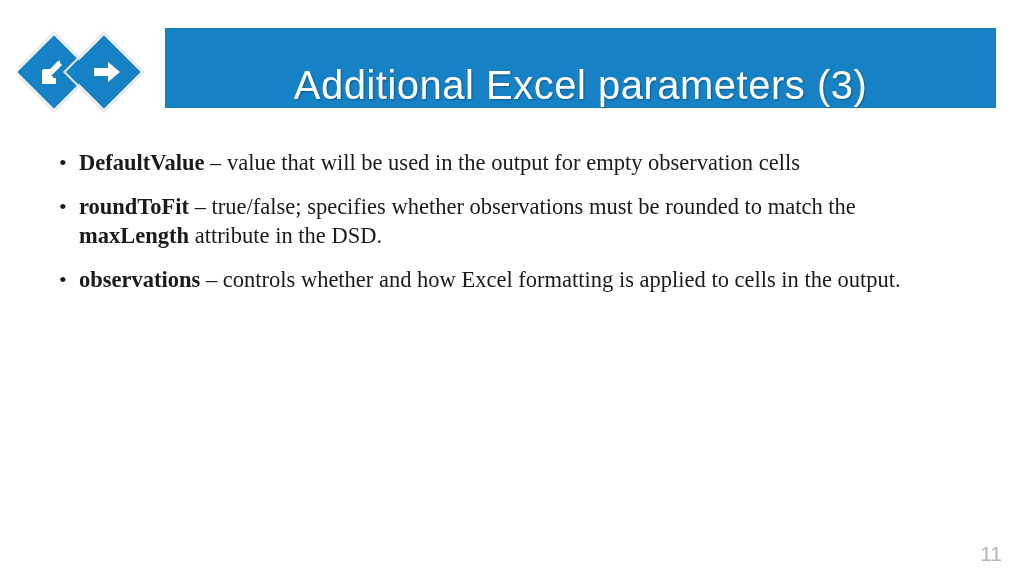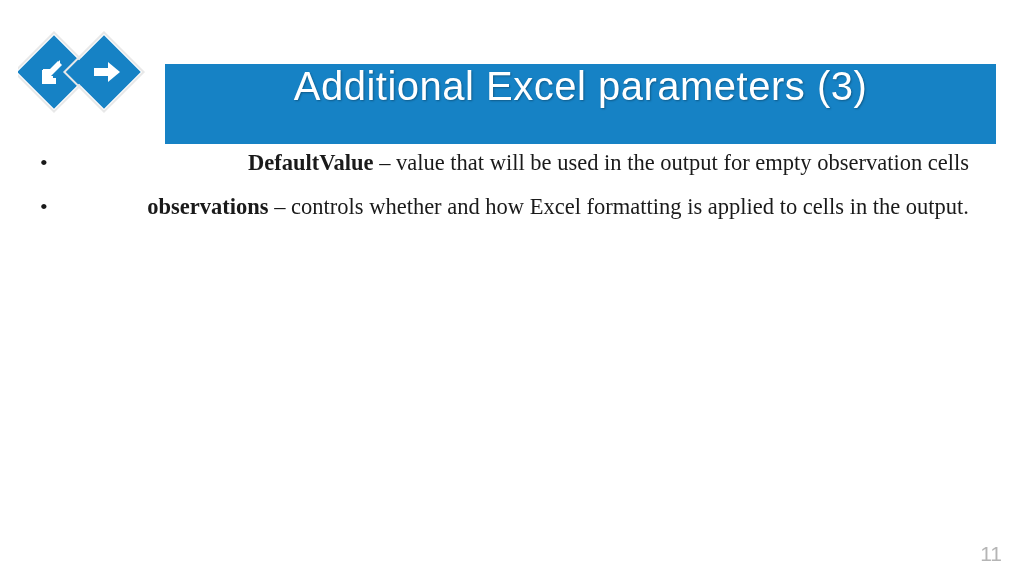--- a/index.html
+++ b/index.html
@@ -31,35 +31,33 @@
       height: 100%;
     }
     .title-bar {
       position: absolute;
       left: 165px;
       top: 28px;
       right: 28px;
       height: 80px;
       background: #1682c5;
       display: flex;
-      align-items: flex-start;
+      align-items: flex-end;
       justify-content: center;
-      margin-top: 36px;
     }
     .title-text {
       color: #ffffff;
       font-family: 'Century Gothic', 'Futura', 'Trebuchet MS', sans-serif;
       font-size: 40px;
       font-weight: 400;
       text-shadow: 1px 1px 2px rgba(0,0,0,0.3);
       letter-spacing: 0.5px;
     }
     .content {
-      padding: 18px 55px 0 36px;
-      text-align: right;
+      padding: 18px 55px 0 55px;
     }
     .bullet-list {
       list-style: none;
     }
     .bullet-item {
       position: relative;
       padding-left: 24px;
       margin-bottom: 14px;
       font-size: 22.5px;
       line-height: 1.32;
@@ -122,18 +120,21 @@
     <div class="title-text">Additional Excel parameters (3)</div>
   </div>
 </div>
 
 <div class="content">
   <ul class="bullet-list">
     <li class="bullet-item">
       <span class="bold">DefaultValue</span><span> – </span><span>value that will be used in the output for empty observation cells</span>
     </li>
     <li class="bullet-item">
+      <span class="bold">roundToFit</span><span> – </span><span>true/false; specifies whether observations must be rounded to match the </span><span class="bold">maxLength</span><span> attribute in the DSD.</span>
+    </li>
+    <li class="bullet-item">
       <span class="bold">observations</span><span> – </span><span>controls whether and how Excel formatting is applied to cells in the output.</span>
     </li>
   </ul>
 </div>
 
 <div class="page-number">11</div>
 
 </body></html>

